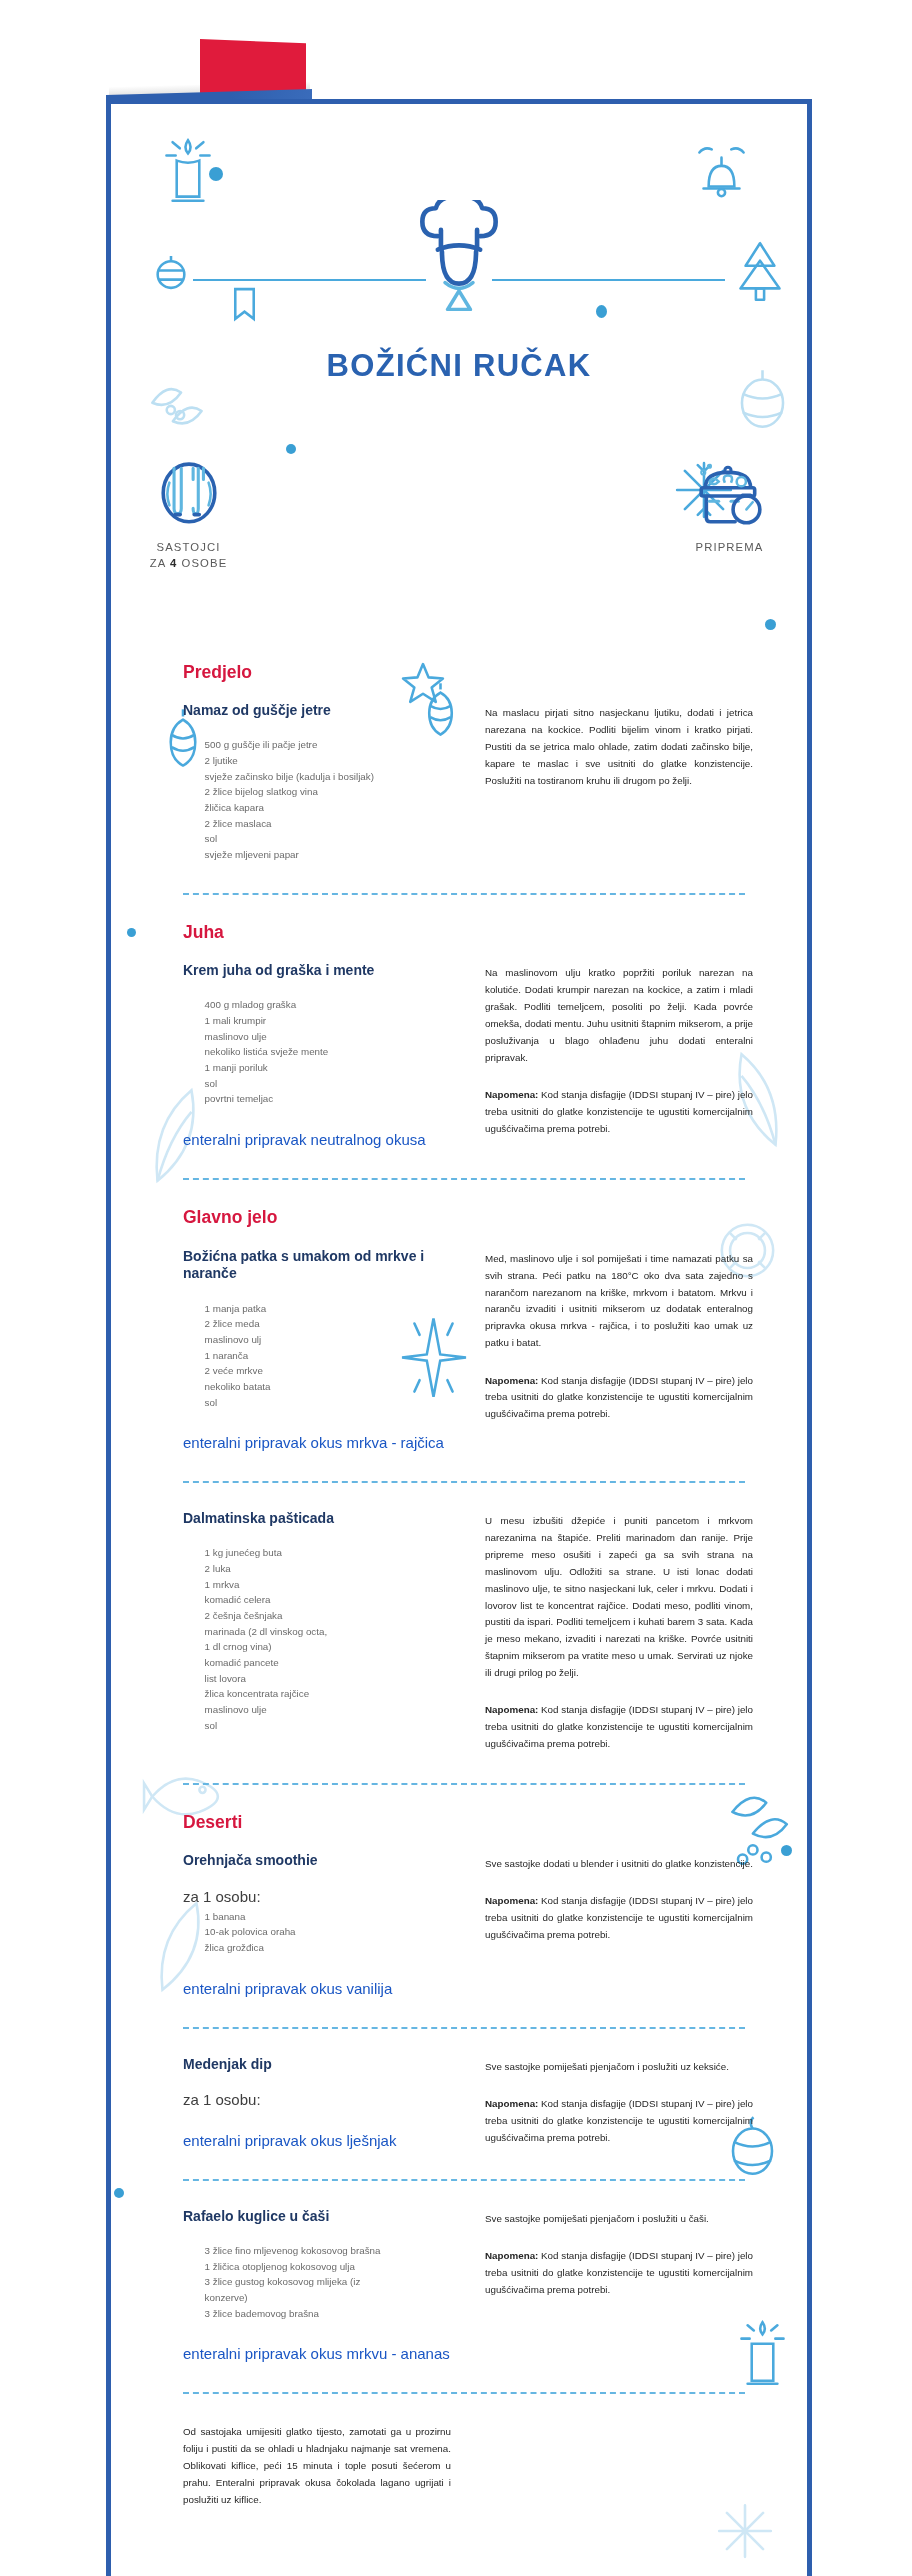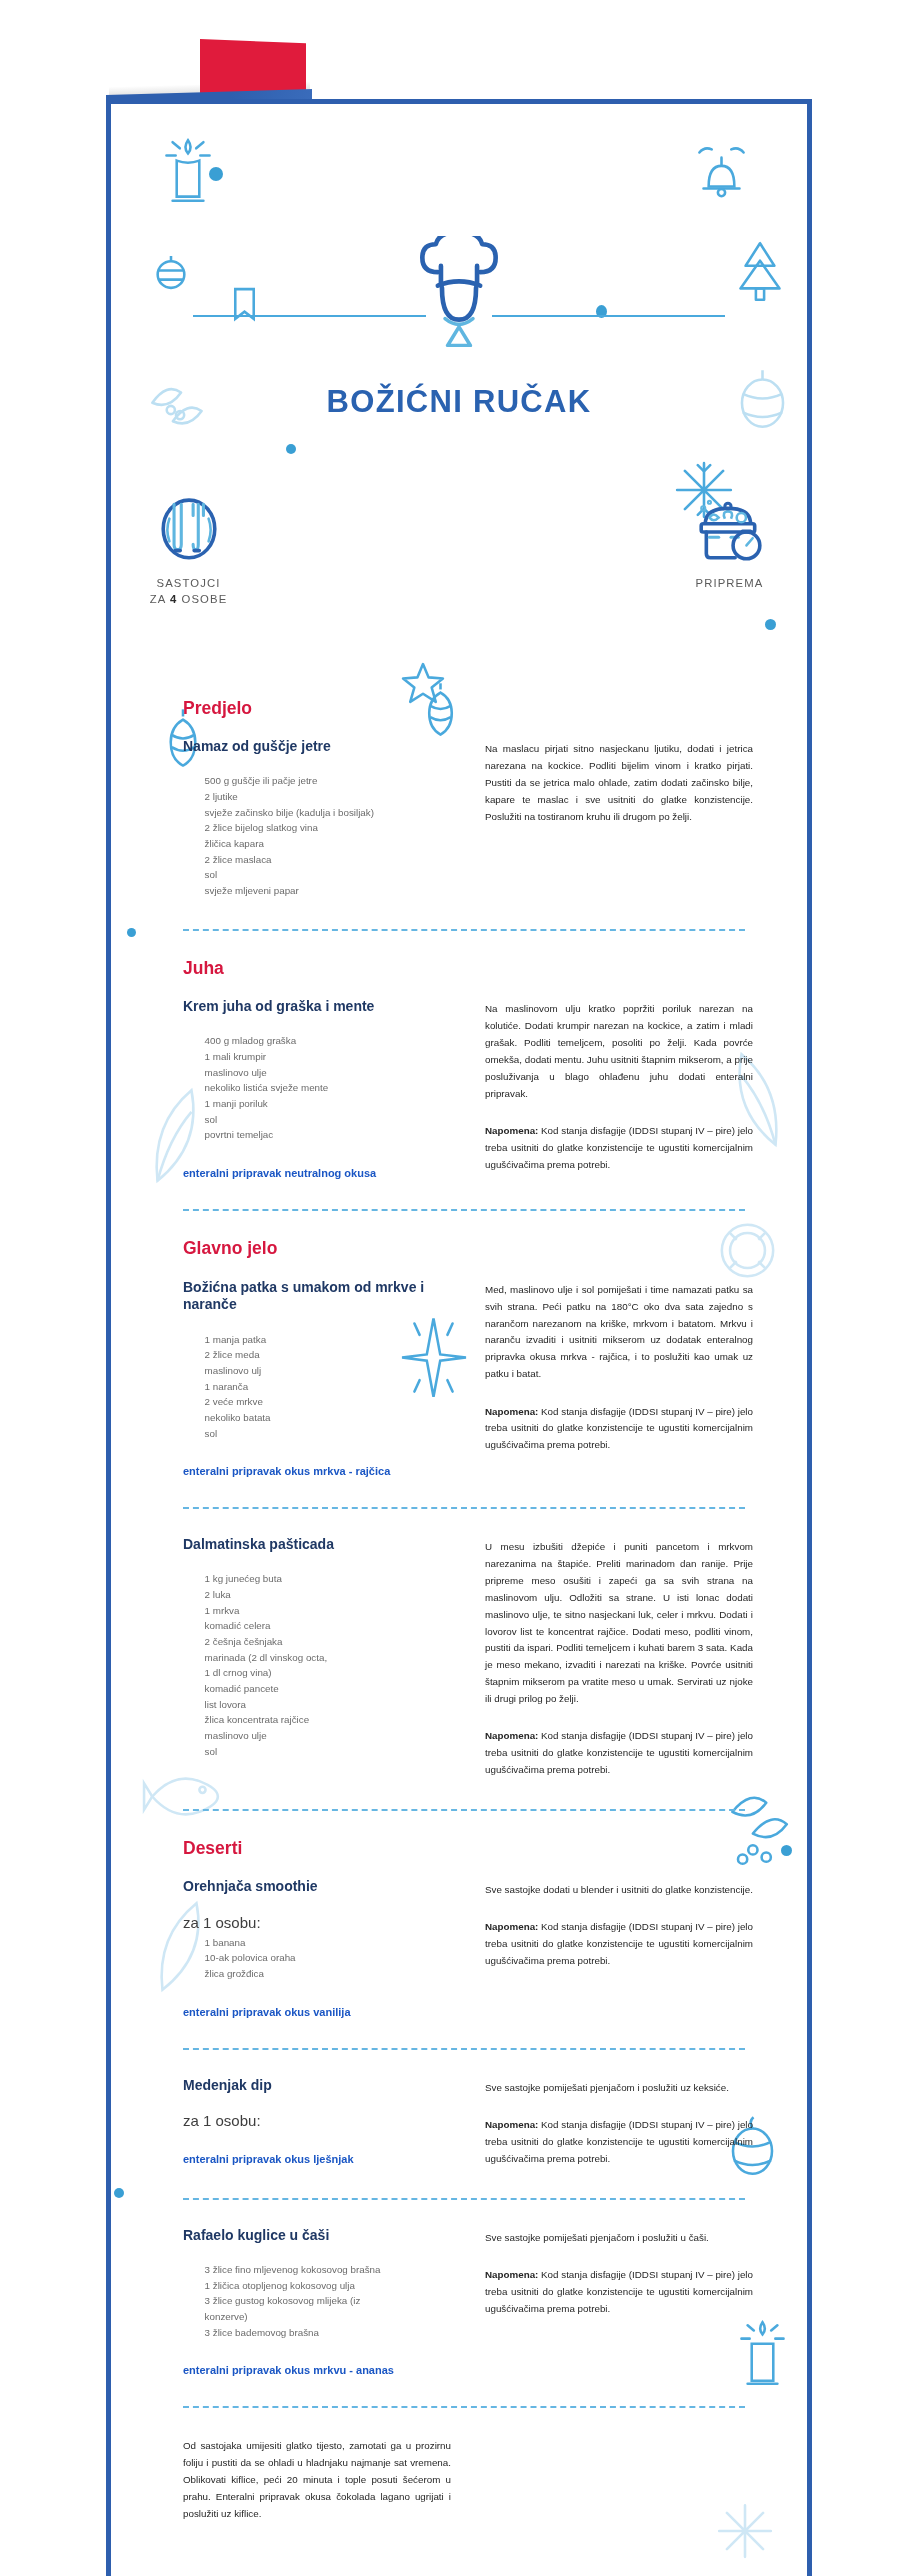--- a/index.html
+++ b/index.html
@@ -56,21 +56,20 @@
     border: 5.7px solid #2e5fae;
     background: #ffffff;
     z-index: 5;
     overflow: hidden;
   }
 
   .card-inner {
     position: relative;
     padding: 16px 0 0 0;
     z-index: 2;
-    margin-top: 36px;
   }
 
   
   .doodles {
     position: absolute;
     inset: 0;
     z-index: 1;
     pointer-events: none;
   }
   .doodles svg { position: absolute; }
@@ -186,22 +185,22 @@
   .prep-text, .note-text {
     font-size: 9.8px;
     line-height: 1.72;
     color: #262626;
     text-align: justify;
   }
   .note-text { margin-top: 20.6px; }
   .note-text b { font-weight: bold; }
 
   .enteral {
-    font-size: 11px;
-    font-weight: bold;
+    font-size: 15px;
+    font-weight: normal;
     color: #1a56c4;
     margin-top: 24px;
   }
 
   .divider {
     margin: 30px 0 27px 0;
     height: 0;
     border-top: 2.6px dashed #66b6e2;
   }
 </style>
@@ -538,21 +537,21 @@
                 <div class="enteral">enteralni pripravak okus mrkvu - ananas</div>
               </div>
               <div class="col-right">
                 <div class="prep-text">Sve sastojke pomiješati pjenjačom i poslužiti u čaši.</div>
                 <div class="note-text"><b>Napomena:</b><span> Kod stanja disfagije (IDDSI stupanj IV – pire) jelo treba usitniti do glatke konzistencije te ugustiti komercijalnim ugušćivačima prema potrebi.</span></div>
               </div>
             </div>
             <div class="divider"></div>
             <div class="recipe">
               <div class="col-right">
-                <div class="prep-text">Od sastojaka umijesiti glatko tijesto, zamotati ga u prozirnu foliju i pustiti da se ohladi u hladnjaku najmanje sat vremena. Oblikovati kiflice, peći 20 minuta i tople posuti šećerom u prahu. Enteralni pripravak okusa čokolada lagano ugrijati i poslužiti uz kiflice.</div>
+                <div class="prep-text">Od sastojaka umijesiti glatko tijesto, zamotati ga u prozirnu foliju i pustiti da se ohladi u hladnjaku najmanje sat vremena. Oblikovati kiflice, peći 15 minuta i tople posuti šećerom u prahu. Enteralni pripravak okusa čokolada lagano ugrijati i poslužiti uz kiflice.</div>
               </div>
             </div>
           </div>
         </div>
 
     </div>
   </div>
 </div>
 
 

